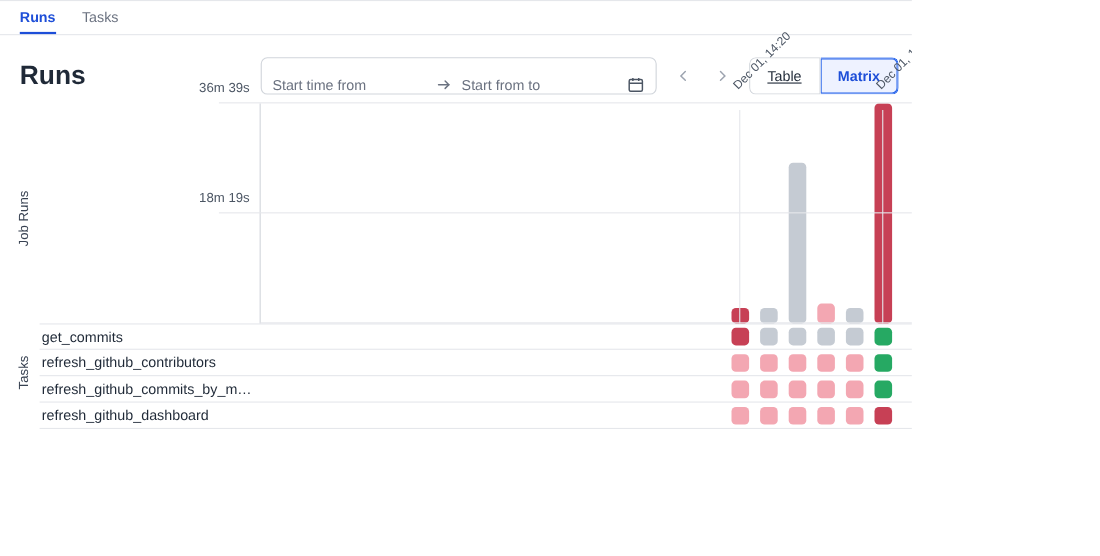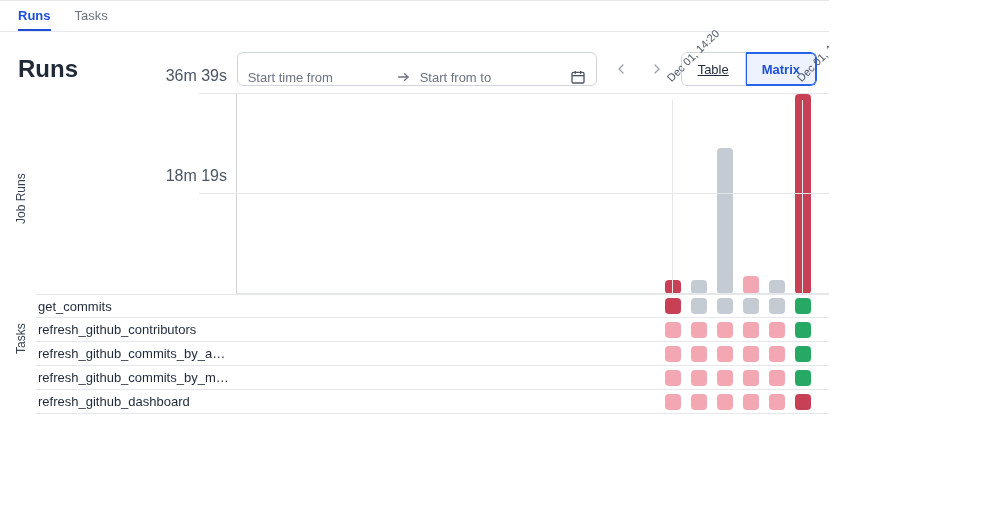--- a/index.html
+++ b/index.html
@@ -33,21 +33,21 @@
   .viewtoggle .btn:last-child  { border-radius: 0 6px 6px 0; }
   .viewtoggle .btn.active { background: #eef2ff; border-color: #2563eb; color:#1d4ed8; font-weight: 600; box-shadow: inset 0 0 0 1px #2563eb; }
 
   
   .chartzone { position: relative; margin-left: 36px; }
   .vaxis { position: absolute; left: -22px; top: 130px; transform: rotate(-90deg); transform-origin: left top; font-size: 12px; color:#374151; }
   .vaxis2 { position: absolute; left: -22px; top: 260px; transform: rotate(-90deg); transform-origin: left top; font-size: 12px; color:#374151; }
 
   .grid { position: relative; margin-left: 200px; height: 200px; border-left: 1px solid #d1d5db; }
   .grid .gline { position: absolute; left: -38px; right: 0; height: 1px; background: #e5e7eb; }
-  .grid .glabel { position: absolute; right: calc(100% + 10px); transform: translateY(-50%); font-size: 16px; color:#4b5563; white-space: nowrap; }
+  .grid .glabel { position: absolute; right: calc(100% + 10px); transform: translateY(-50%); font-size: 12px; color:#4b5563; white-space: nowrap; }
 
   .bars { position: absolute; right: 18px; bottom: 0; display: flex; align-items: flex-end; gap: 10px; }
   .bar { width: 16px; border-radius: 4px 4px 4px 4px; }
 
   .timelabels { position: absolute; right: 18px; top: -70px; height: 60px; pointer-events:none; }
   .tlabel { position: absolute; bottom: 0; transform: rotate(-45deg); transform-origin: left bottom; font-size: 11px; color:#4b5563; white-space: nowrap; }
   .tline { position: absolute; width: 1px; background: #e5e7eb; top: 6px; }
 
   
   .rows { margin-left: 0; }
@@ -159,31 +159,20 @@
           <div class="cells">
             <div class="cell c-pink"></div>
             <div class="cell c-pink"></div>
             <div class="cell c-pink"></div>
             <div class="cell c-pink"></div>
             <div class="cell c-pink"></div>
             <div class="cell c-green"></div>
           </div>
         </div>
         <div class="row">
-          <div class="label">refresh_github_commits_by_a…</div>
-          <div class="cells">
-            <div class="cell c-pink"></div>
-            <div class="cell c-pink"></div>
-            <div class="cell c-pink"></div>
-            <div class="cell c-pink"></div>
-            <div class="cell c-pink"></div>
-            <div class="cell c-green"></div>
-          </div>
-        </div>
-        <div class="row">
           <div class="label">refresh_github_commits_by_m…</div>
           <div class="cells">
             <div class="cell c-pink"></div>
             <div class="cell c-pink"></div>
             <div class="cell c-pink"></div>
             <div class="cell c-pink"></div>
             <div class="cell c-pink"></div>
             <div class="cell c-green"></div>
           </div>
         </div>

